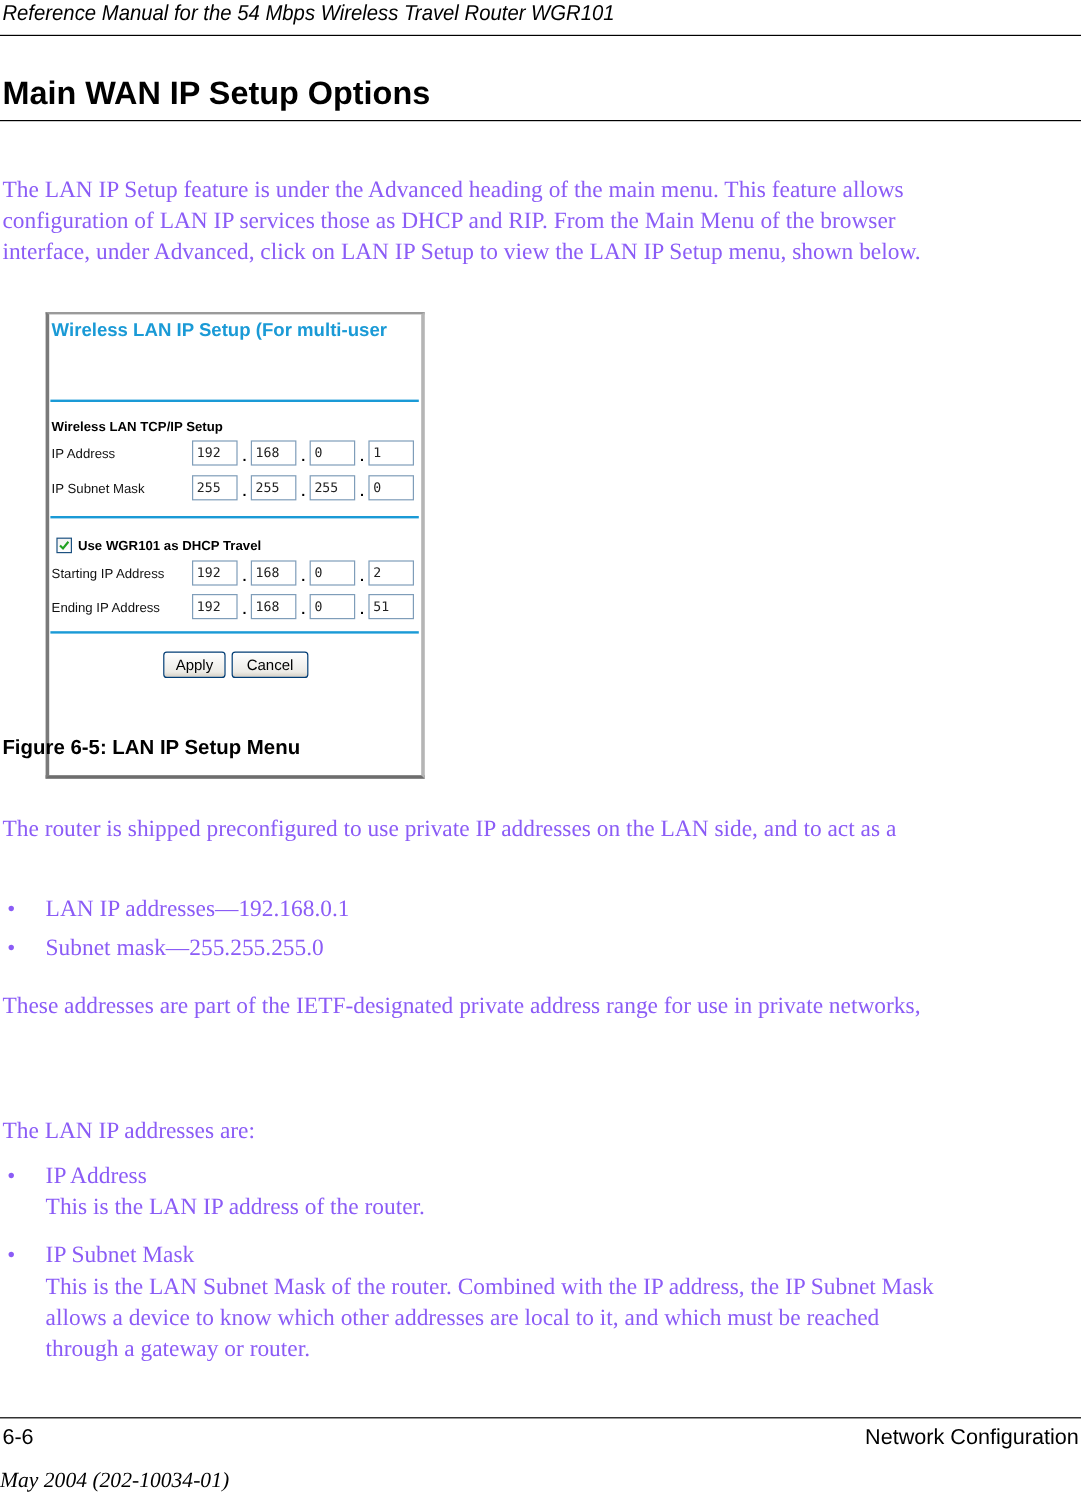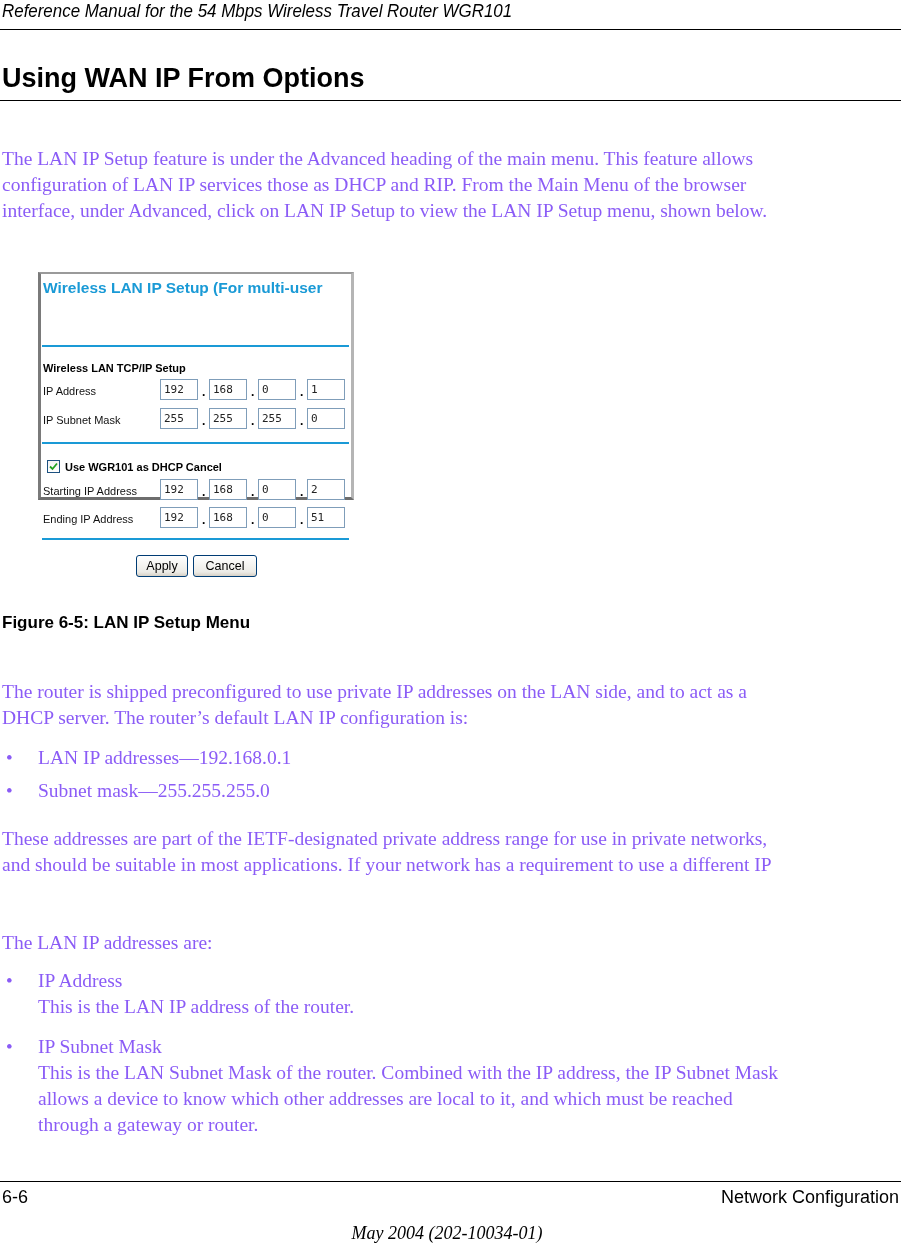--- a/index.html
+++ b/index.html
@@ -8,42 +8,42 @@
     .running-head { left: 2px; top: 0px; font-family: "Liberation Sans", sans-serif; font-style: italic; font-size: 18px; line-height: 22px; transform: scaleX(0.94); transform-origin: left; white-space: nowrap; }
     .rule { left: 0; width: 901px; height: 0; border-top: 1.5px solid #000; }
     .section-title { left: 2px; top: 61px; font-family: "Liberation Sans", sans-serif; font-weight: bold; font-size: 27px; line-height: 34px; white-space: nowrap; }
     .body-text { font-family: "Liberation Serif", serif; font-size: 19.5px; line-height: 26px; color: #8b5cf6; }
     .para { left: 2px; width: 900px; }
     .bullet-dot { left: 6px; font-family: "Liberation Serif", serif; font-size: 19px; }
     .bullet-text { left: 38px; width: 862px; }
     .fig-caption { left: 2px; top: 612px; font-family: "Liberation Sans", sans-serif; font-weight: bold; font-size: 17px; line-height: 22px; white-space: nowrap; }
     .footer-left { left: 2px; top: 1186px; font-family: "Liberation Sans", sans-serif; font-size: 18px; line-height: 22px; }
     .footer-right { right: 2px; top: 1186px; font-family: "Liberation Sans", sans-serif; font-size: 18px; line-height: 22px; }
-    .footer-center { left: 0; width: 894px; top: 1222px; text-align: center; font-family: "Liberation Serif", serif; font-style: italic; font-size: 18px; line-height: 22px; }
+    .footer-center { left: 0; width: 894px; top: 1222px; text-align: left; font-family: "Liberation Serif", serif; font-style: italic; font-size: 18px; line-height: 22px; }
 
     
-    .ui-frame { left: 38px; top: 272px; width: 316px; height: 228px; background: #fff; border-left: 3px solid #7a7a7a; border-top: 2px solid #9a9a9a; border-right: 3px solid #b5b5b5; border-bottom: 3px solid #6d6d6d; box-sizing: border-box; font-family: "DejaVu Sans", sans-serif; }
+    .ui-frame { left: 38px; top: 260px; width: 316px; height: 389px; background: #fff; border-left: 3px solid #7a7a7a; border-top: 2px solid #9a9a9a; border-right: 3px solid #b5b5b5; border-bottom: 3px solid #6d6d6d; box-sizing: border-box; font-family: "DejaVu Sans", sans-serif; }
     .ui-title { position: absolute; left: 2px; top: 3px; width: 305px; color: #1a9ad6; font-family: "Liberation Sans", sans-serif; font-weight: bold; font-size: 15.5px; line-height: 21px; }
     .ui-hr { position: absolute; left: 1px; width: 307px; height: 2px; background: #1a9ad6; }
     .ui-section { position: absolute; left: 2px; font-family: "Liberation Sans", sans-serif; font-weight: bold; font-size: 11px; line-height: 14px; white-space: nowrap; }
     .ui-label { position: absolute; left: 2px; font-family: "Liberation Sans", sans-serif; font-size: 11px; line-height: 14px; white-space: nowrap; color: #111; }
     .ip-row { position: absolute; left: 119px; height: 21px; }
     .octet { position: absolute; top: 0; width: 38px; height: 21px; box-sizing: border-box; border: 1px solid #7f9db9; background: #fff; font-family: "DejaVu Sans Mono", monospace; font-size: 11px; line-height: 19px; padding-left: 3px; color: #222; }
     .dot { position: absolute; top: 6px; font-family: "Liberation Sans", sans-serif; font-size: 12px; font-weight: bold; line-height: 14px; }
     .chk { position: absolute; left: 6px; width: 13px; height: 13px; box-sizing: border-box; border: 1px solid #1c5180; background: linear-gradient(#f2f2f2, #ffffff); }
     .chk svg { position: absolute; left: 1px; top: 1px; }
     .ui-btn { position: absolute; top: 281px; height: 22px; box-sizing: border-box; border: 1px solid #003c74; border-radius: 3px; background: linear-gradient(#ffffff, #ecebe6 80%, #d6d0c5); font-family: "Liberation Sans", sans-serif; font-size: 12.5px; line-height: 20px; text-align: center; color: #000; }
   </style>
 </head>
 <body>
 
 <div class="abs running-head">Reference Manual for the 54 Mbps Wireless Travel Router WGR101</div>
 <div class="abs rule" style="top:29px;"></div>
 
-<div class="abs section-title">Using WAN IP From Options</div>
+<div class="abs section-title">Main WAN IP Setup Options</div>
 <div class="abs rule" style="top:100px;"></div>
 
 <div class="abs para body-text" style="top:146px;">
   <div>The LAN IP Setup feature is under the Advanced heading of the main menu. This feature allows</div>
   <div>configuration of LAN IP services those as DHCP and RIP. From the Main Menu of the browser</div>
   <div>interface, under Advanced, click on LAN IP Setup to view the LAN IP Setup menu, shown below.</div>
 </div>
 
 <div class="abs ui-frame">
   <div class="ui-title">
@@ -75,21 +75,21 @@
     <div class="octet" style="left:147px;">0</div>
   </div>
 
   <div class="ui-hr" style="top:168px;"></div>
 
   <div class="chk" style="top:186px;">
     <svg width="9" height="9" viewBox="0 0 9 9">
       <path d="M1 4.5 L3.5 7 L8 1.5" stroke="#21a121" stroke-width="1.8" fill="none"></path>
     </svg>
   </div>
-  <div class="ui-section" style="top:186px; left:24px;">Use WGR101 as DHCP Cancel</div>
+  <div class="ui-section" style="top:186px; left:24px;">Use WGR101 as DHCP Travel</div>
 
   <div class="ui-label" style="top:210px;">Starting IP Address</div>
   <div class="ip-row" style="top:205px;">
     <div class="octet" style="left:0px;">192</div>
     <div class="dot" style="left:42px;">.</div>
     <div class="octet" style="left:49px;">168</div>
     <div class="dot" style="left:91px;">.</div>
     <div class="octet" style="left:98px;">0</div>
     <div class="dot" style="left:140px;">.</div>
     <div class="octet" style="left:147px;">2</div>
@@ -109,31 +109,29 @@
   <div class="ui-hr" style="top:264px;"></div>
 
   <div class="ui-btn" style="left:95px; width:52px;">Apply</div>
   <div class="ui-btn" style="left:152px; width:64px;">Cancel</div>
 </div>
 
 <div class="abs fig-caption">Figure 6-5:  LAN IP Setup Menu</div>
 
 <div class="abs para body-text" style="top:679px;">
   <div>The router is shipped preconfigured to use private IP addresses on the LAN side, and to act as a</div>
-  <div>DHCP server. The router’s default LAN IP configuration is:</div>
 </div>
 
 <div class="abs bullet-dot body-text" style="top:745px;">•</div>
 <div class="abs bullet-text body-text" style="top:745px;">LAN IP addresses—192.168.0.1</div>
 <div class="abs bullet-dot body-text" style="top:778px;">•</div>
 <div class="abs bullet-text body-text" style="top:778px;">Subnet mask—255.255.255.0</div>
 
 <div class="abs para body-text" style="top:826px;">
   <div>These addresses are part of the IETF-designated private address range for use in private networks,</div>
-  <div>and should be suitable in most applications. If your network has a requirement to use a different IP</div>
 </div>
 
 <div class="abs para body-text" style="top:930px;">The LAN IP addresses are:</div>
 
 <div class="abs bullet-dot body-text" style="top:968px;">•</div>
 <div class="abs bullet-text body-text" style="top:968px;">
   <div>IP Address</div>
   <div>This is the LAN IP address of the router.</div>
 </div>
 

